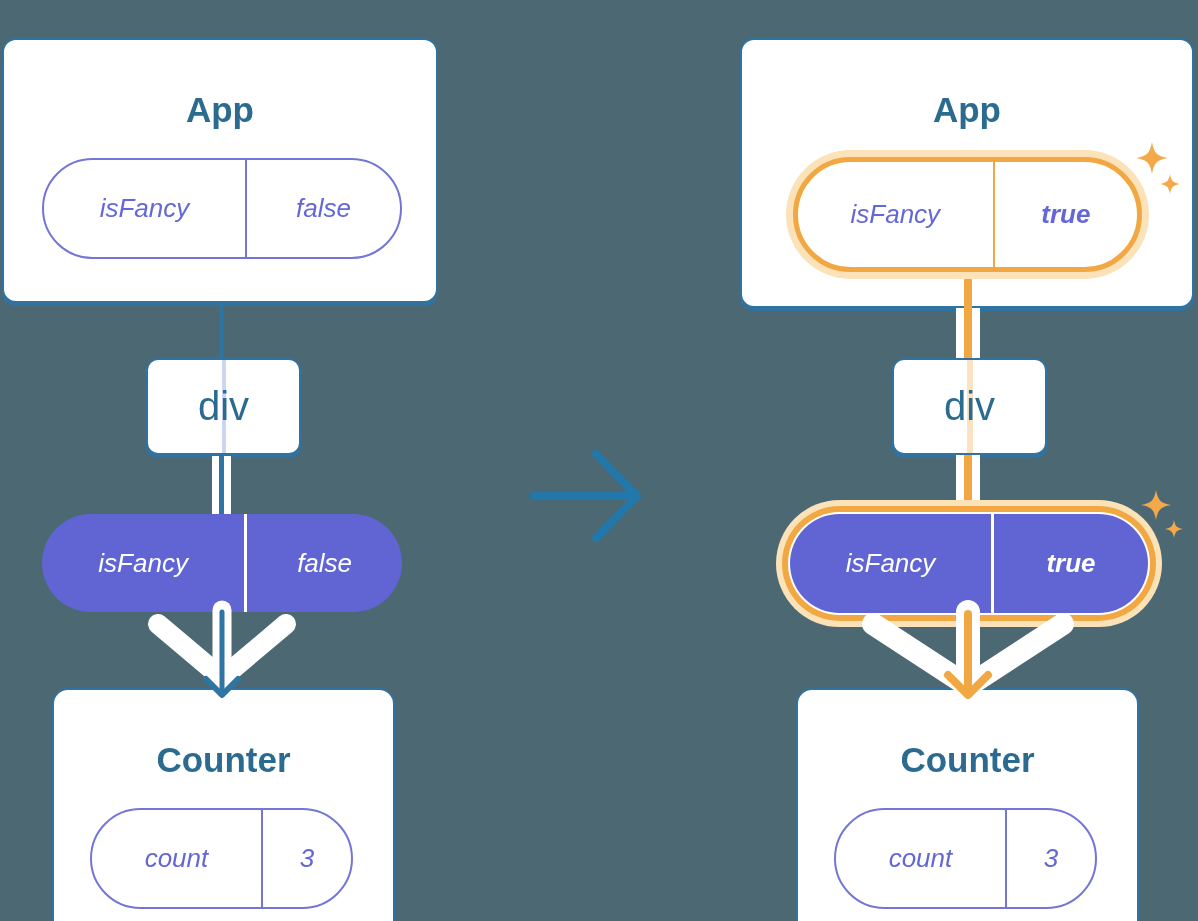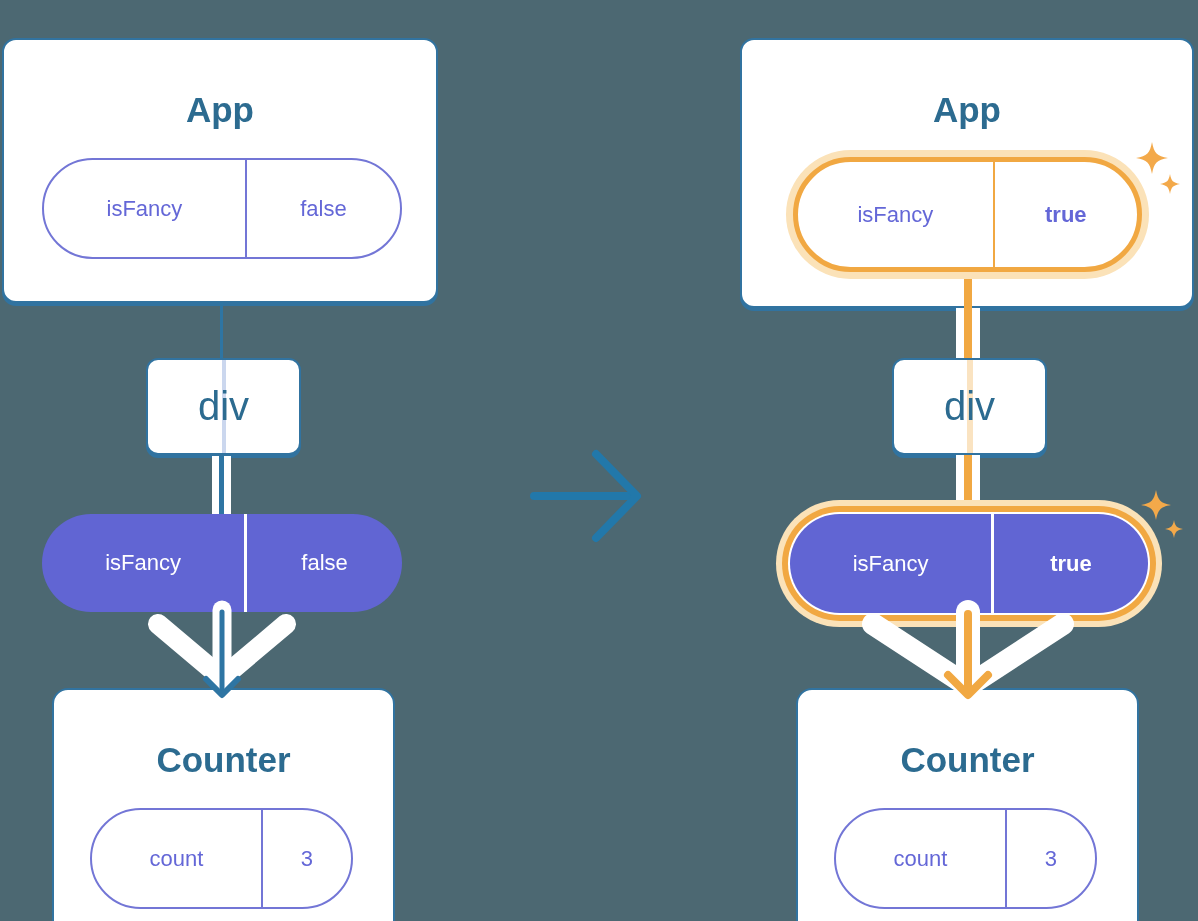--- a/index.html
+++ b/index.html
@@ -9,21 +9,21 @@
   .card { position: absolute; background: #fff; border: 2px solid var(--card-border); box-shadow: 0 3px 0 var(--card-border); border-radius: 14px; }
   .card-title { position: absolute; left: 0; right: 0; top: 50px; text-align: center; color: var(--heading-text); font-size: 35px; line-height: 40px; font-weight: 600; }
 
   .node { position: absolute; background: #fff; border: 2px solid var(--card-border); box-shadow: 0 3px 0 var(--card-border); border-radius: 12px; display: flex; align-items: center; justify-content: center; }
   .node-label { position: relative; z-index: 2; color: var(--heading-text); font-size: 40px; font-weight: 500; }
   .thru-line { position: absolute; top: 0; bottom: 0; left: 50%; transform: translateX(-50%); z-index: 1; }
   .thru-blue { width: 4px; background: var(--pale-blue-line); }
   .thru-orange { width: 6px; background: var(--pale-orange-line); }
 
   .pill { position: absolute; display: flex; overflow: hidden; }
-  .cell { display: flex; align-items: center; justify-content: center; font-size: 22px; }
+  .cell { display: flex; align-items: center; justify-content: center; font-size: 26px; font-style: italic; }
   .cell-name { flex: 0 0 57%; }
   .cell-value { flex: 1 1 auto; }
   .bold { font-weight: 700; }
 
   .pill-outline { background: #fff; border: 2px solid var(--purple-border); border-radius: 60px; }
   .pill-outline .cell { color: var(--purple-text); }
   .pill-outline .cell-name { border-right: 2px solid var(--purple-border); }
 
   .pill-counter .cell-name { flex: 0 0 66%; }
 

